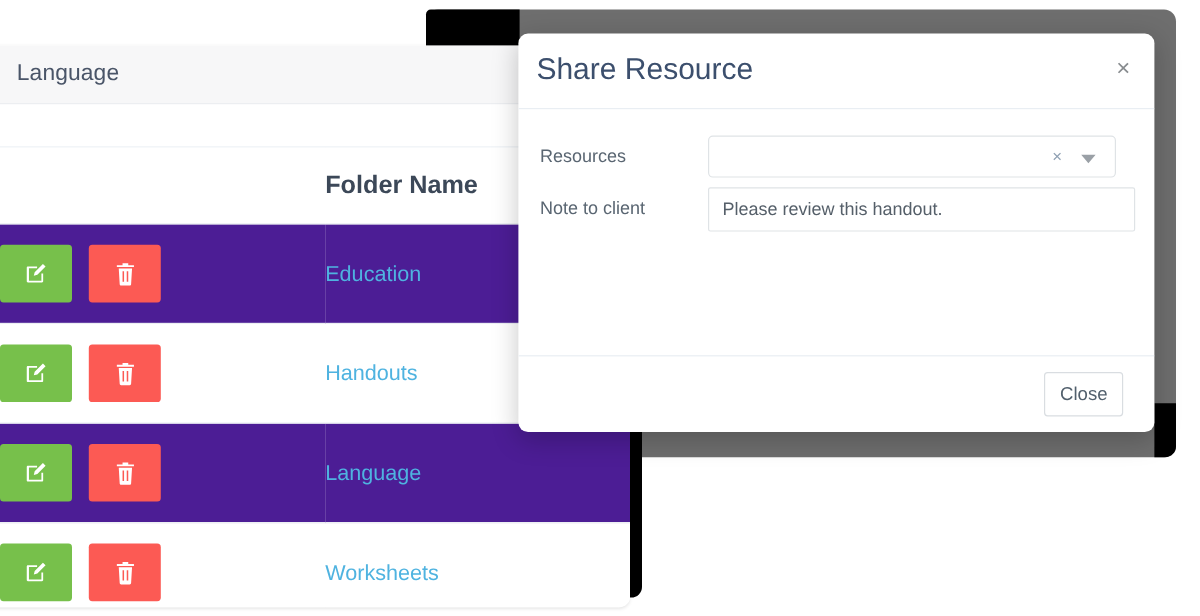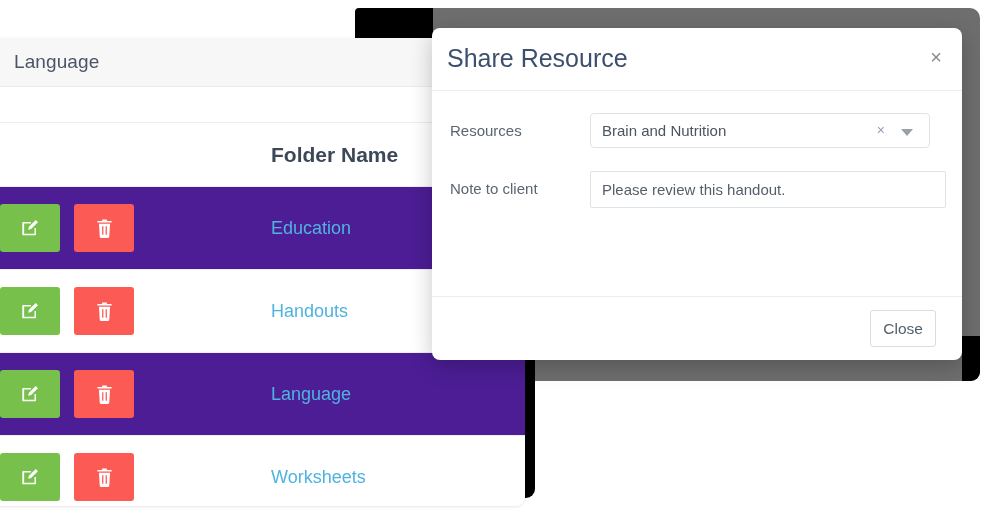--- a/index.html
+++ b/index.html
@@ -185,21 +185,21 @@
     font-family: "Liberation Sans", sans-serif;
   }
   .modal-body {
     padding: 22px 16px 0 18px;
     height: 205px;
     box-sizing: border-box;
   }
   .form-row {
     display: flex;
     align-items: flex-start;
-    margin-bottom: 23px;
+    margin-bottom: 8px;
   }
   .form-label {
     width: 140px;
     flex: 0 0 140px;
     font-size: 15px;
     color: #5a6672;
     line-height: 20px;
     padding-top: 8px;
   }
   .select-control {
@@ -401,21 +401,20 @@
     <div class="modal-header">
       <span class="modal-title">Share Resource</span>
       <button class="modal-close">×</button>
     </div>
 
     <div class="modal-body">
 
       <div class="form-row">
         <div class="form-label">Resources</div>
         <div class="select-control">
-          <span class="select-value">Brain and Nutrition</span>
           <span class="select-clear">×</span>
           <span class="select-caret"></span>
         </div>
       </div>
 
       <div class="form-row">
         <div class="form-label">Note to client</div>
         <textarea class="note-box" placeholder="" style="">Please review this handout.</textarea>
       </div>
 

